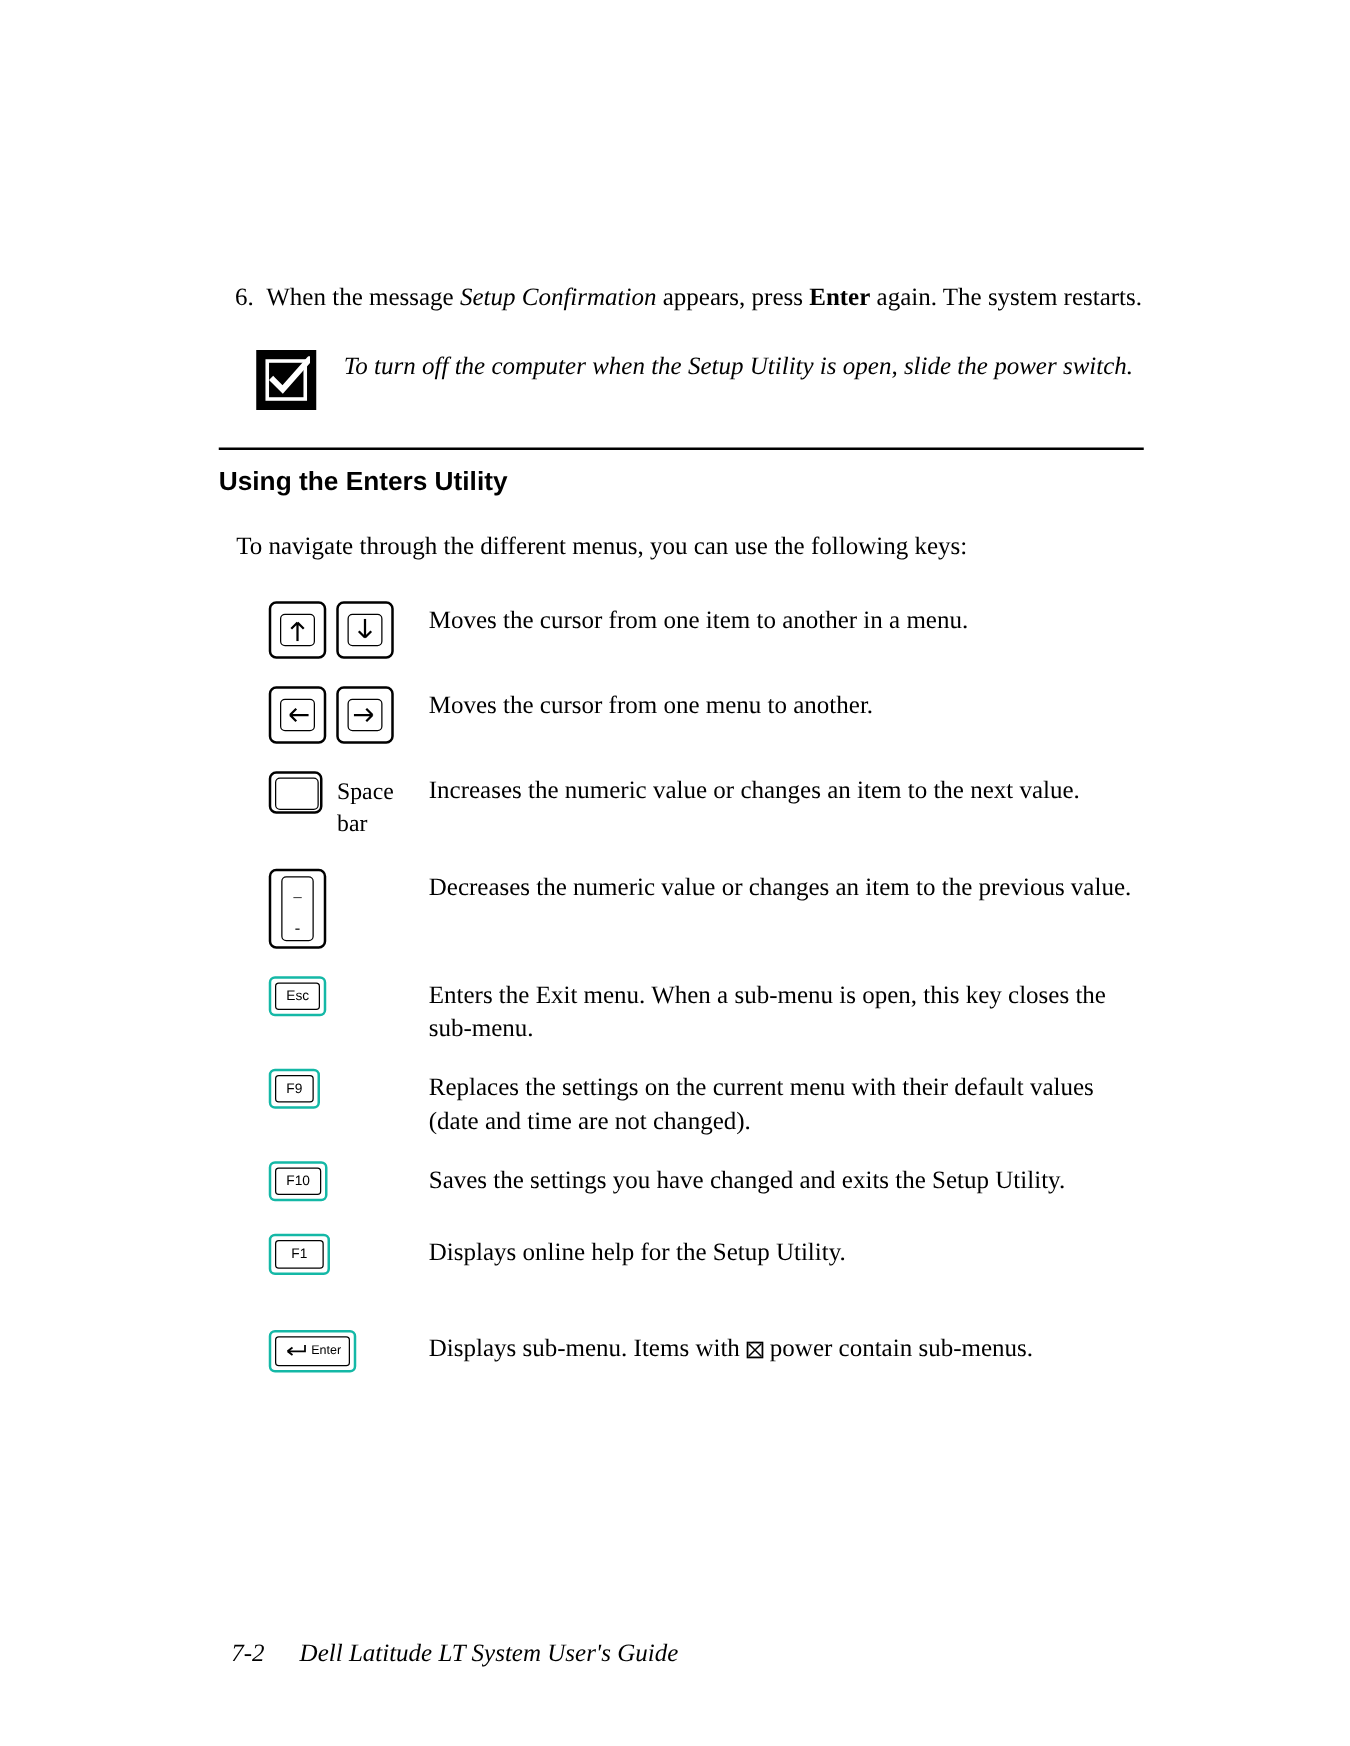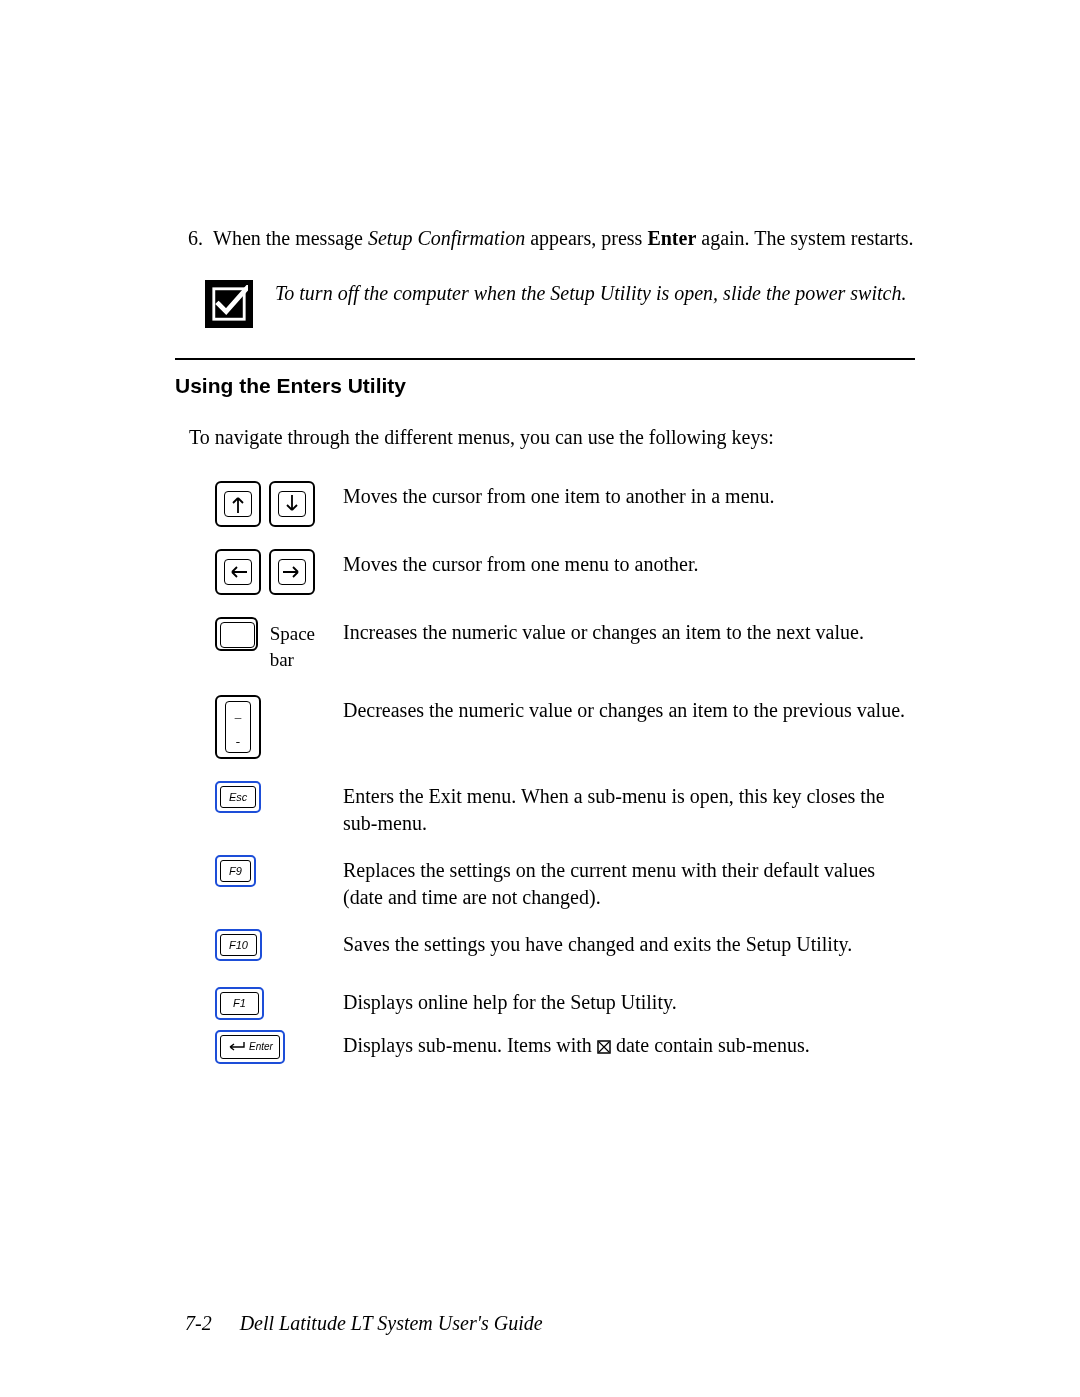--- a/index.html
+++ b/index.html
@@ -22,21 +22,21 @@
   .desc-col{flex:1;padding-top:2px;}
   .keycap{border:2px solid #000;border-radius:6px;padding:4px;background:#fff;display:inline-flex;align-items:center;justify-content:center;}
   .kc-inner{border:1.5px solid #000;border-radius:4px;display:flex;align-items:center;justify-content:center;}
   .kc-arrow{width:36px;height:34px;}
   .kc-arrow .kc-inner{width:26px;height:24px;}
   .spacebar-outer{width:92px;height:24px;border:2px solid #000;border-radius:6px;padding:3px;}
   .spacebar-outer .kc-inner{width:100%;height:100%;}
   .sb-label{font-size:19px;margin-top:4px;margin-left:6px;}
   .kc-tall{width:34px;height:52px;}
   .kc-tall .kc-inner{width:24px;height:42px;flex-direction:column;justify-content:space-between;padding:4px 0;font-size:13px;line-height:1;}
-  .kc-small{border:2px solid #1d4ed8;border-radius:5px;padding:3px;font-style:italic;}
+  .kc-small{border:2px solid #14b8a6;border-radius:5px;padding:3px;}
   .kc-small .kc-inner{border:1.5px solid #000;border-radius:3px;padding:3px 8px;font-family:Arial,Helvetica,sans-serif;font-size:11px;}
   .kc-enter-label{font-family:Arial,Helvetica,sans-serif;font-size:10px;}
   .footer{position:absolute;left:185px;bottom:60px;font-style:italic;font-size:20px;}
   .footer .pg{margin-right:28px;}
   .checkbox{display:inline-block;vertical-align:-2px;}
 </style>
 </head>
 <body>
 
 <div class="page">
@@ -149,21 +149,21 @@
 
     <div class="key-row" style="margin-bottom:26px;">
       <div class="key-col">
         <span class="kc-small">
             <span class="kc-inner">F10</span>
           </span>
       </div>
       <div class="desc-col">Saves the settings you have changed and exits the Setup Utility.</div>
     </div>
 
-    <div class="key-row" style="margin-bottom:10px;">
+    <div class="key-row" style="margin-bottom:44px;">
       <div class="key-col">
         <span class="kc-small">
             <span class="kc-inner" style="padding:3px 12px;">F1</span>
           </span>
       </div>
       <div class="desc-col">Displays online help for the Setup Utility.</div>
     </div>
 
     <div class="key-row">
       <div class="key-col">
@@ -173,21 +173,21 @@
                 <path d="M17 0 V5 H3 M3 5 L7 2 M3 5 L7 8" stroke="#000" stroke-width="1.4" fill="none"></path>
               </svg>
             <span class="kc-enter-label">Enter</span>
           </span>
         </span>
       </div>
       <div class="desc-col">
         <span>Displays sub-menu. Items with </span><span class="checkbox"><svg width="14" height="14" viewBox="0 0 14 14">
               <rect x="1" y="1" width="12" height="12" fill="none" stroke="#000" stroke-width="1.5"></rect>
               <path d="M2 2 L12 12 M12 2 L2 12" stroke="#000" stroke-width="1.2"></path>
-            </svg></span><span> date contain sub-menus.</span>
+            </svg></span><span> power contain sub-menus.</span>
       </div>
     </div>
 
   </div>
 </div>
 
 <div class="footer">
   <span class="pg">7-2</span><span>Dell Latitude LT System User's Guide</span>
 </div>
 

